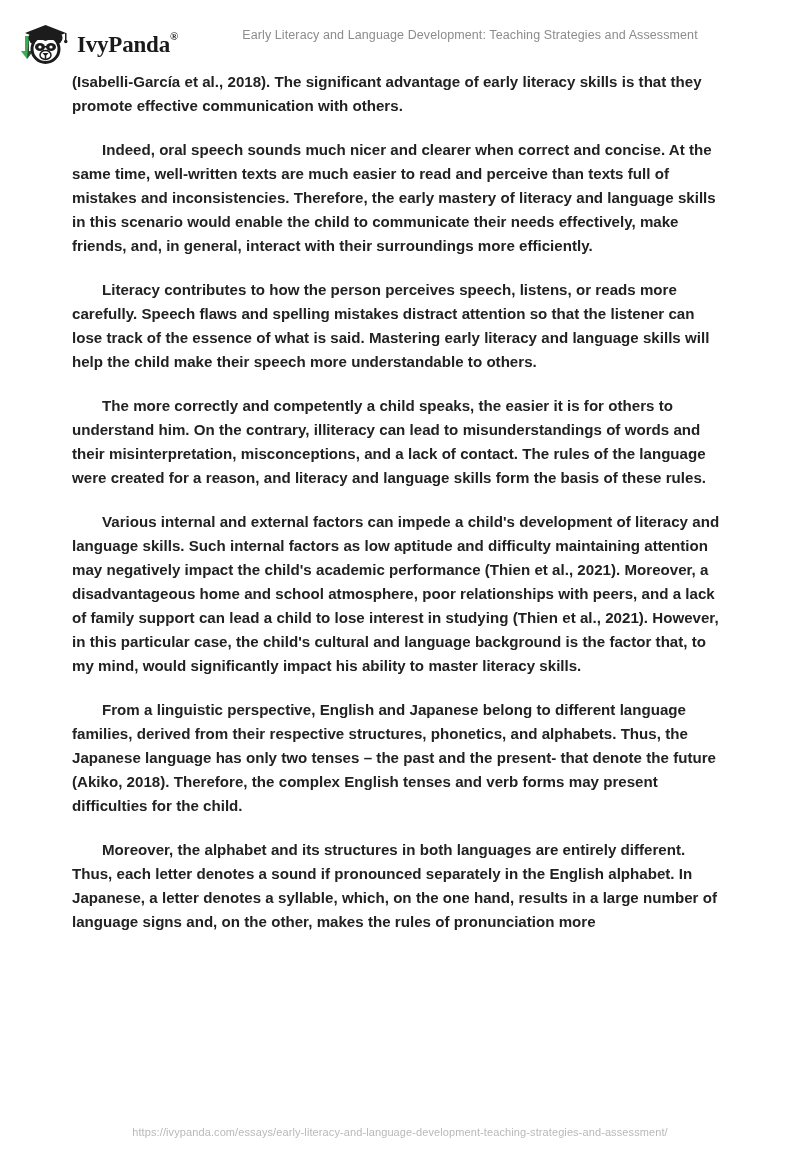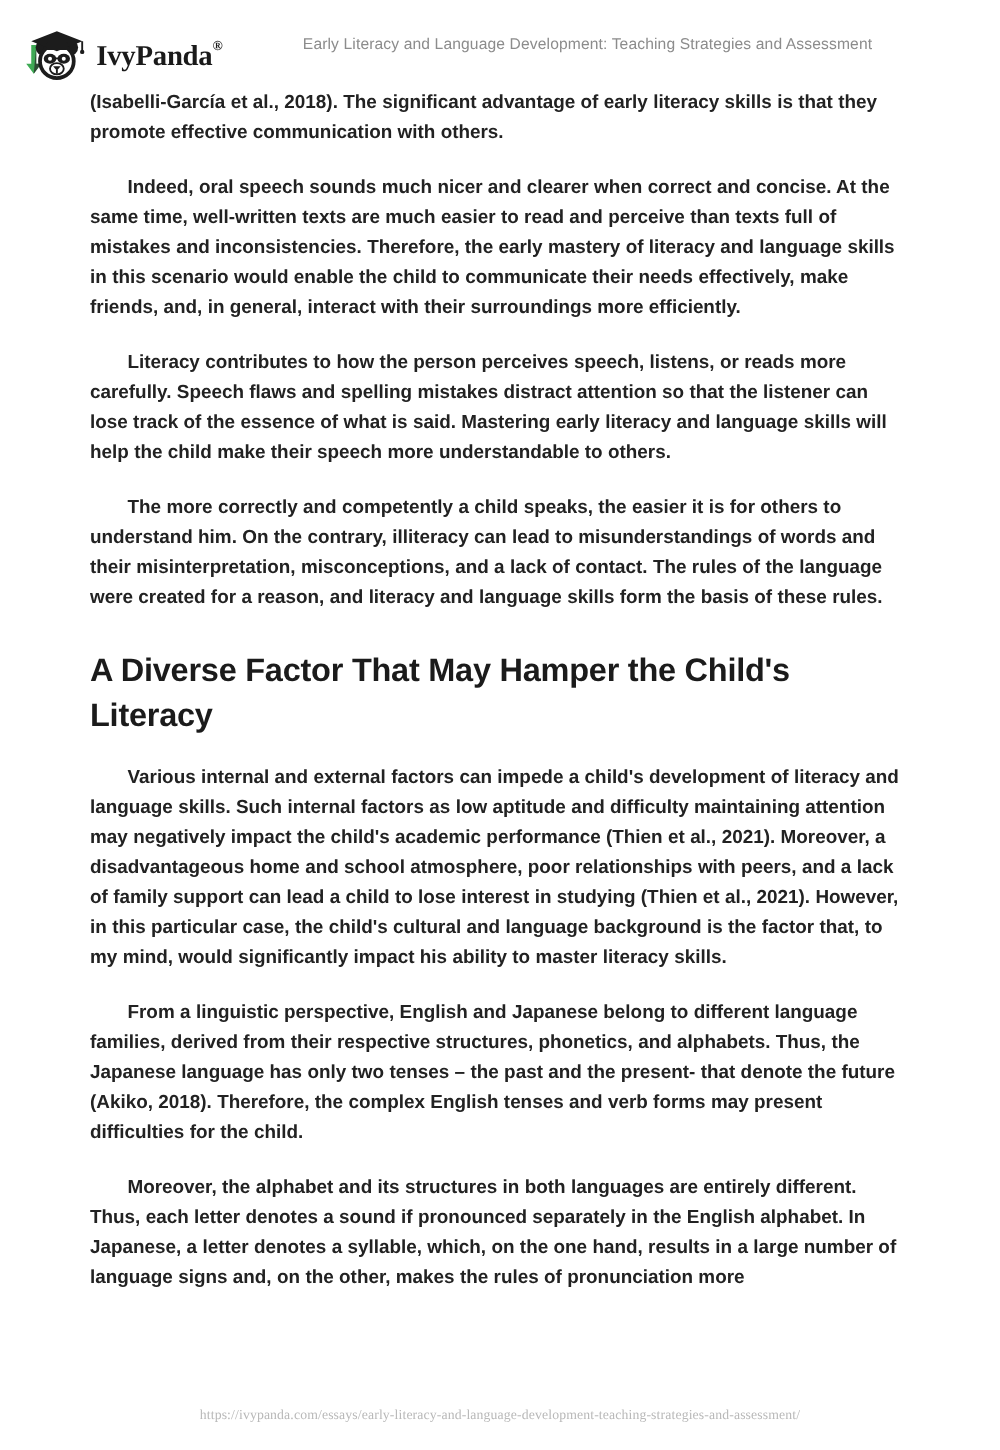--- a/index.html
+++ b/index.html
@@ -105,21 +105,21 @@
   .page-footer {
     position: absolute;
     left: 0;
     right: 0;
     bottom: 20px;
     text-align: center;
   }
   .footer-url {
     font-size: 11px;
     color: #b9b9b9;
-    font-family: Liberation Serif, serif;
+    font-family: Liberation Sans, sans-serif;
     letter-spacing: 0.1px;
     text-decoration: none;
     word-break: break-all;
   }
 </style>
 </head>
 <body>
 
 <div class="page-header">
 
@@ -158,21 +158,20 @@
   <div class="doc-title">Early Literacy and Language Development: Teaching Strategies and Assessment</div>
 </div>
 
 <div class="doc-body">
 
   <p class="para no-indent">(Isabelli-García et al., 2018). The significant advantage of early literacy skills is that they promote effective communication with others.</p>
   <p class="para">Indeed, oral speech sounds much nicer and clearer when correct and concise. At the same time, well-written texts are much easier to read and perceive than texts full of mistakes and inconsistencies. Therefore, the early mastery of literacy and language skills in this scenario would enable the child to communicate their needs effectively, make friends, and, in general, interact with their surroundings more efficiently.</p>
   <p class="para">Literacy contributes to how the person perceives speech, listens, or reads more carefully. Speech flaws and spelling mistakes distract attention so that the listener can lose track of the essence of what is said. Mastering early literacy and language skills will help the child make their speech more understandable to others.</p>
   <p class="para">The more correctly and competently a child speaks, the easier it is for others to understand him. On the contrary, illiteracy can lead to misunderstandings of words and their misinterpretation, misconceptions, and a lack of contact. The rules of the language were created for a reason, and literacy and language skills form the basis of these rules.</p>
 
-  <h2 class="section-heading">A Diverse Factor That May Hamper the Child's Literacy</h2>
 
   <p class="para">Various internal and external factors can impede a child's development of literacy and language skills. Such internal factors as low aptitude and difficulty maintaining attention may negatively impact the child's academic performance (Thien et al., 2021). Moreover, a disadvantageous home and school atmosphere, poor relationships with peers, and a lack of family support can lead a child to lose interest in studying (Thien et al., 2021). However, in this particular case, the child's cultural and language background is the factor that, to my mind, would significantly impact his ability to master literacy skills.</p>
   <p class="para">From a linguistic perspective, English and Japanese belong to different language families, derived from their respective structures, phonetics, and alphabets. Thus, the Japanese language has only two tenses – the past and the present- that denote the future (Akiko, 2018). Therefore, the complex English tenses and verb forms may present difficulties for the child.</p>
   <p class="para">Moreover, the alphabet and its structures in both languages are entirely different. Thus, each letter denotes a sound if pronounced separately in the English alphabet. In Japanese, a letter denotes a syllable, which, on the one hand, results in a large number of language signs and, on the other, makes the rules of pronunciation more</p>
 
 </div>
 
 <div class="page-footer">
   <a class="footer-url" href="#">https://ivypanda.com/essays/early-literacy-and-language-development-teaching-strategies-and-assessment/</a>
 </div>

